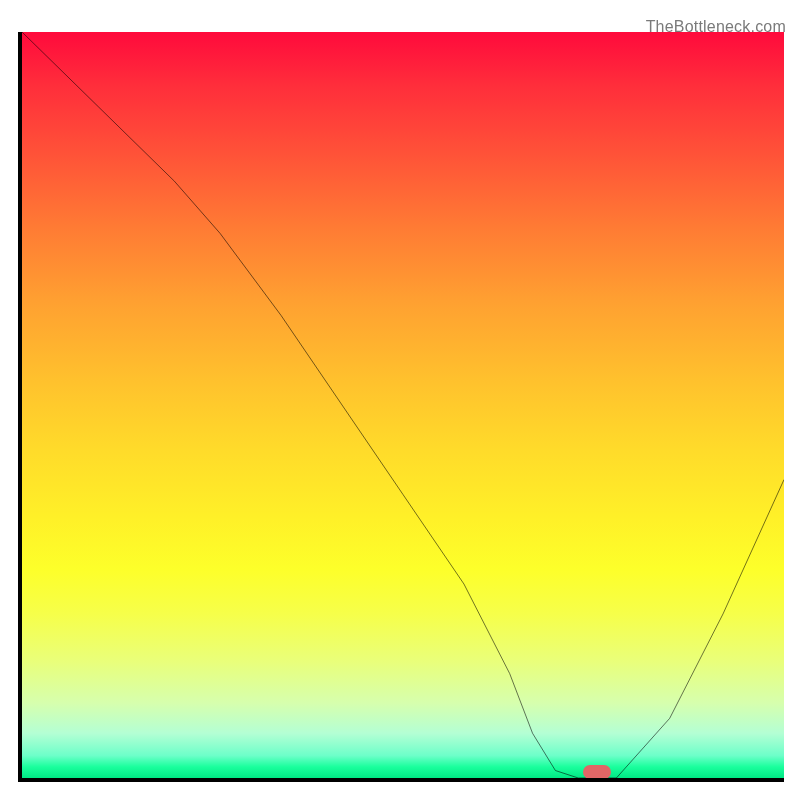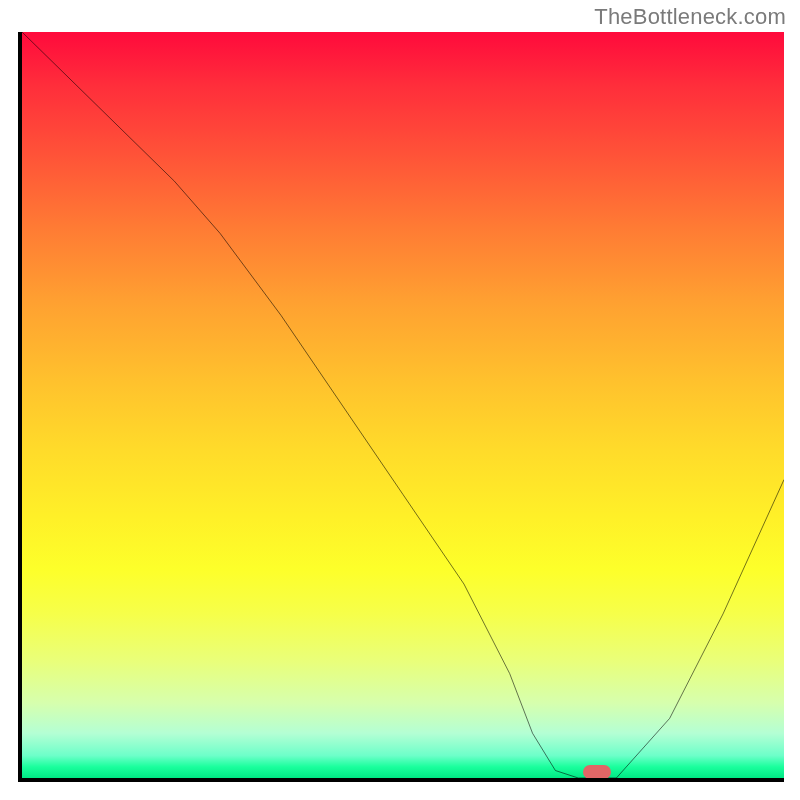--- a/index.html
+++ b/index.html
@@ -6,24 +6,24 @@
   body {
     width: 800px;
     height: 800px;
     background: #ffffff;
     font-family: Arial, Helvetica, sans-serif;
     position: relative;
     overflow: hidden;
   }
   .watermark {
     position: absolute;
-    top: 4px;
+    top: 18px;
     right: 14px;
     color: #7a7a7a;
-    font-size: 22px;
+    font-size: 16px;
     font-weight: 500;
     letter-spacing: 0.2px;
     z-index: 10;
   }
   .plot {
     position: absolute;
     left: 18px;
     top: 32px;
     width: 766px;
     height: 750px;

